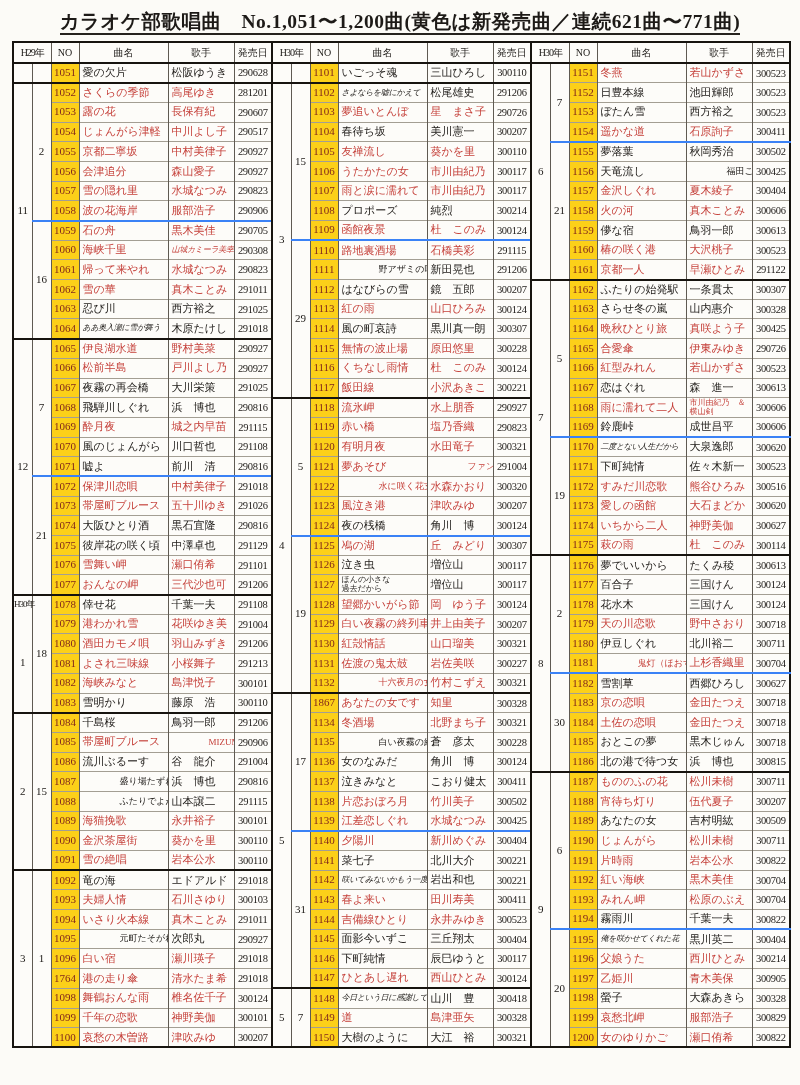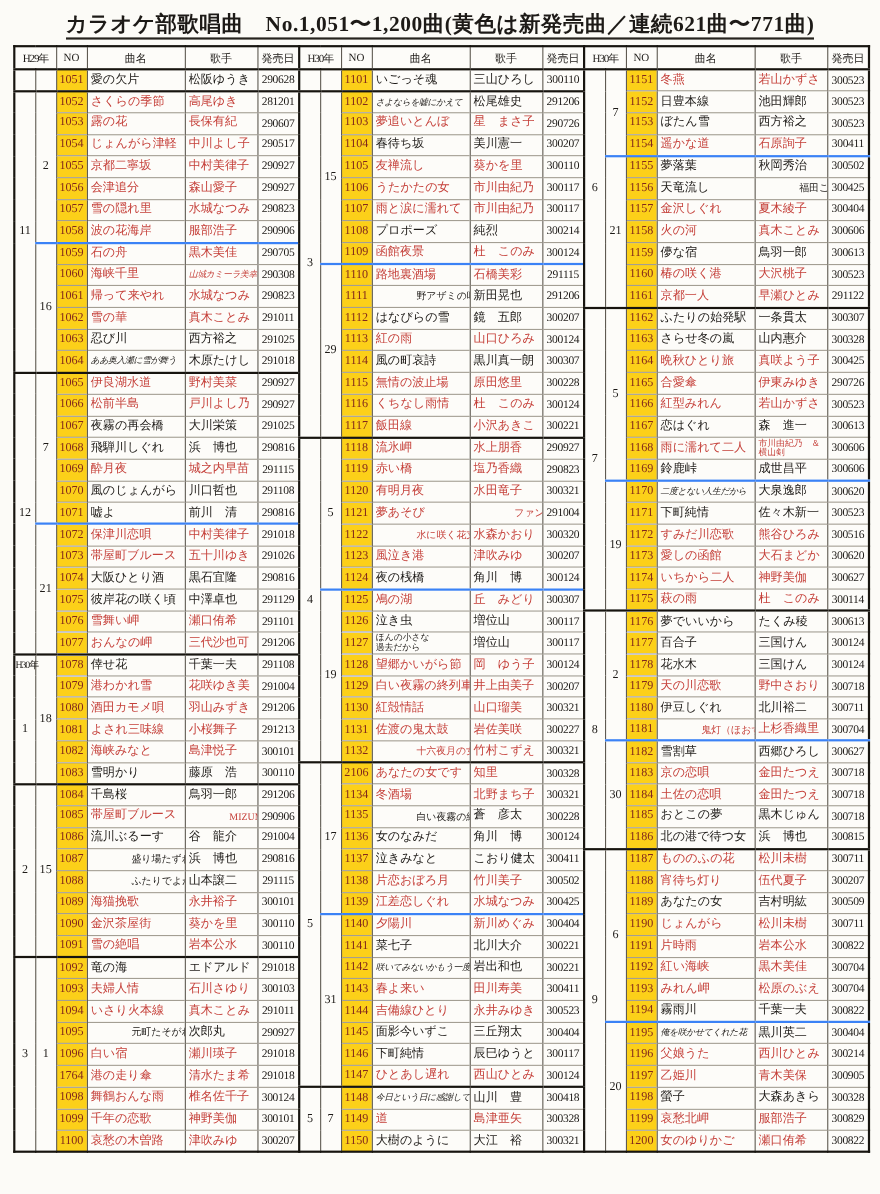--- a/index.html
+++ b/index.html
@@ -606,21 +606,21 @@
         </tr>
         <tr>
           <td class="no">1132</td>
           <td class="ti red f9">十六夜月の女恋歌</td>
           <td class="si red">竹村こずえ</td>
           <td class="dt">300321</td>
         </tr>
         <tr>
           <td rowspan="15" class="g1 bt">5</td>
           <td rowspan="7" class="g2 bt">17</td>
-          <td class="no bt">2106</td>
+          <td class="no bt">1867</td>
           <td class="ti bt red">あなたの女です</td>
           <td class="si bt red">知里</td>
           <td class="dt bt">300328</td>
         </tr>
         <tr>
           <td class="no">1134</td>
           <td class="ti red">冬酒場</td>
           <td class="si red">北野まち子</td>
           <td class="dt">300321</td>
         </tr>

